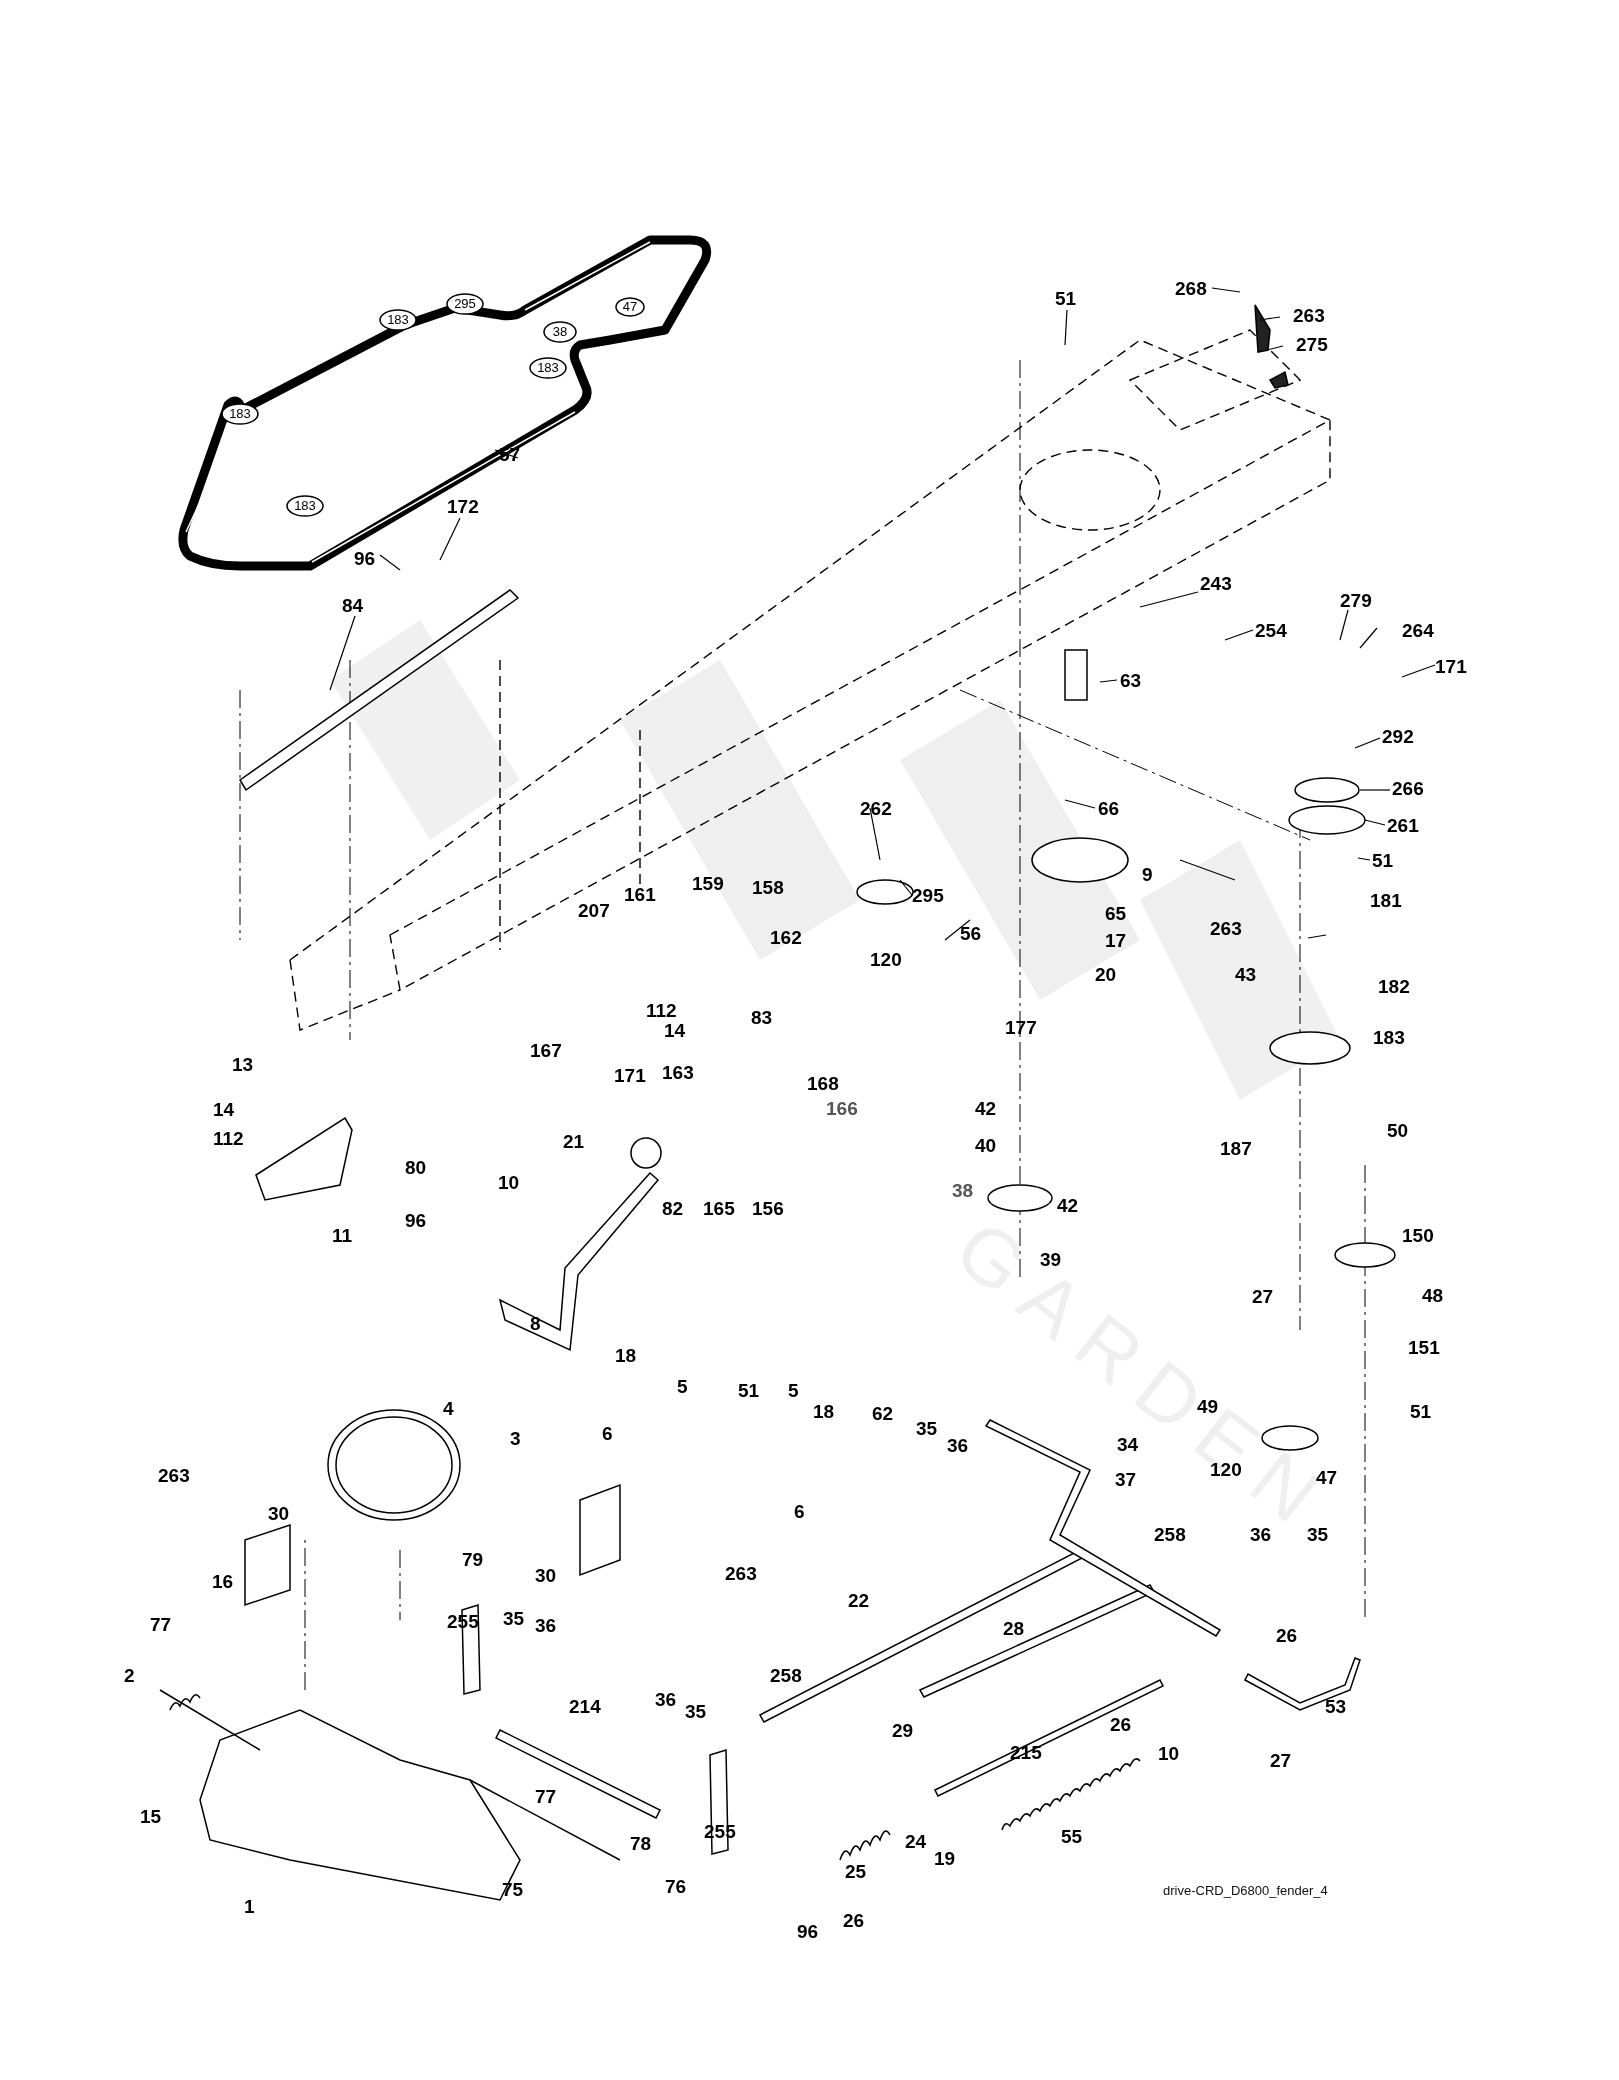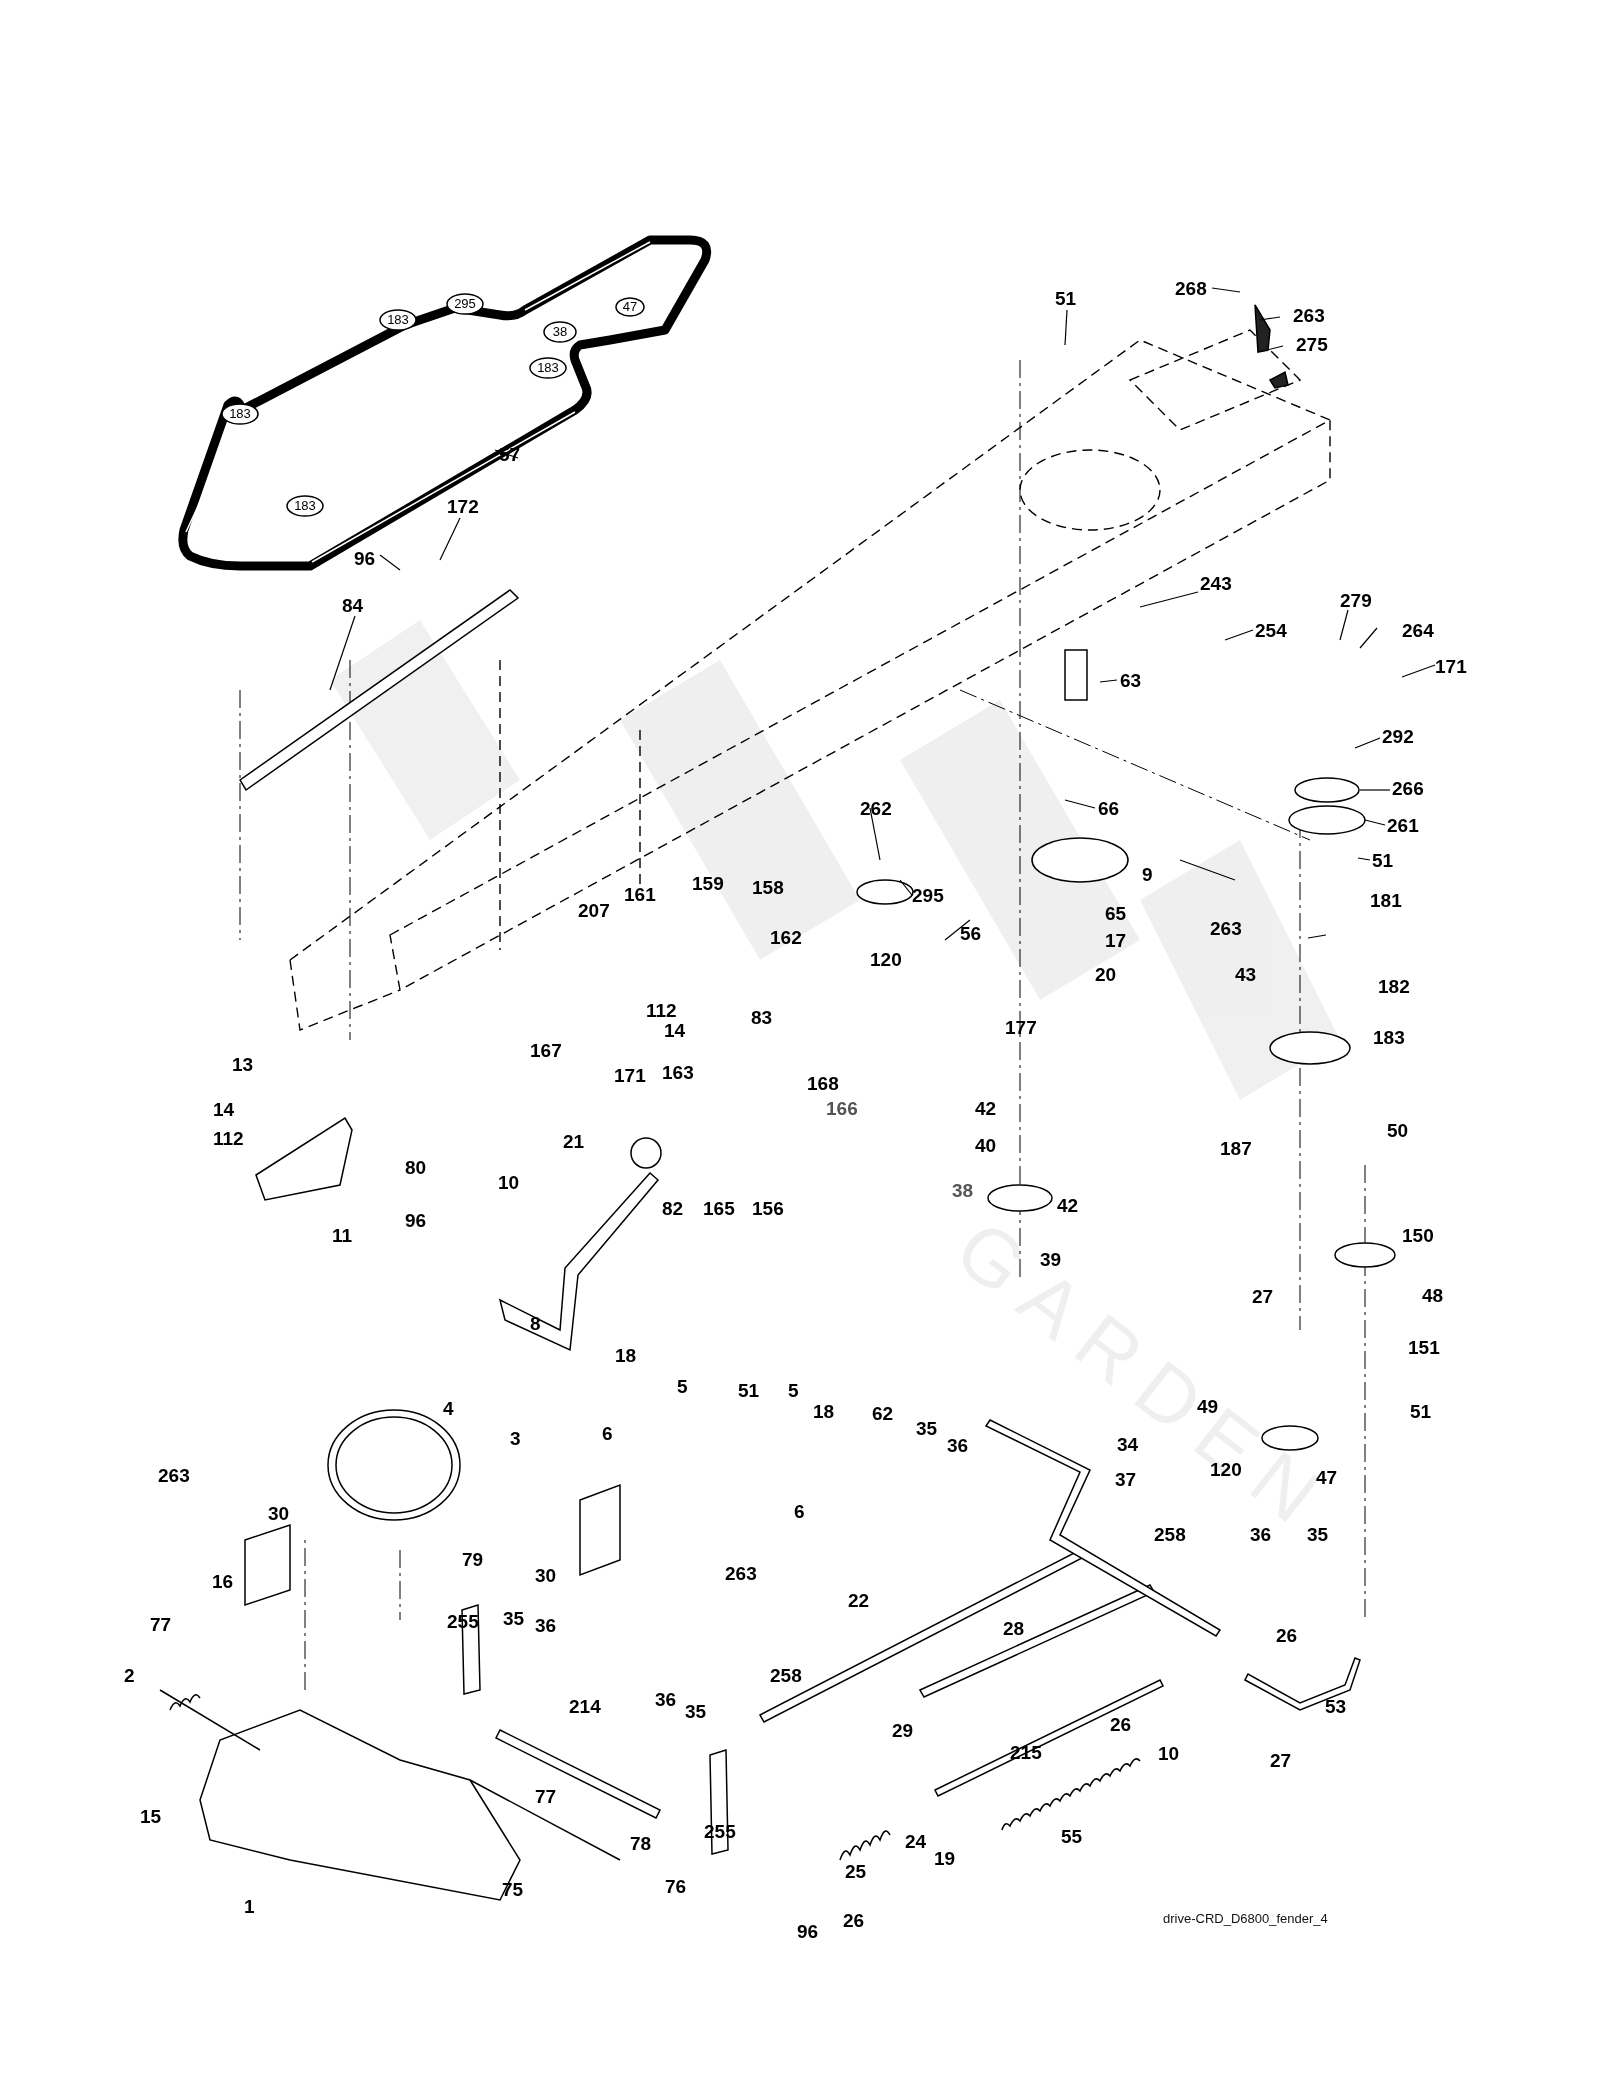--- a/index.html
+++ b/index.html
@@ -11,21 +11,21 @@
   .belt-tag { font-family:"Liberation Sans", sans-serif; font-size:13px; fill:#000; }
   .leader { stroke:#000; stroke-width:1.2; fill:none; }
   .frame { stroke:#000; stroke-width:1.4; fill:none; stroke-dasharray:10 6; }
   .axis { stroke:#000; stroke-width:1; fill:none; stroke-dasharray:18 5 3 5; }
   .part { stroke:#000; stroke-width:1.5; fill:#fff; }
   .part-dark { stroke:#000; stroke-width:1.5; fill:#222; }
   .belt { stroke:#000; stroke-width:9; fill:none; stroke-linejoin:round; }
   .belt-inner { stroke:#fff; stroke-width:1.5; fill:none; }
   .spring { stroke:#000; stroke-width:1.5; fill:none; }
   #caption { position:absolute; left:1163px; top:1883px; font-size:13px;
-             font-family:"Liberation Sans", sans-serif; color:#111;margin-top:28px; }
+             font-family:"Liberation Sans", sans-serif; color:#111; }
 </style>
 </head>
 <body>
 
 <svg id="diagram" viewBox="0 0 1619 2080" xmlns="http://www.w3.org/2000/svg">
 
   <g opacity="0.06" fill="#000">
     <path d="M330 680 L420 620 L520 780 L430 840 Z"></path>
     <path d="M620 720 L720 660 L860 900 L760 960 Z"></path>
     <path d="M900 760 L1000 700 L1140 940 L1040 1000 Z"></path>

